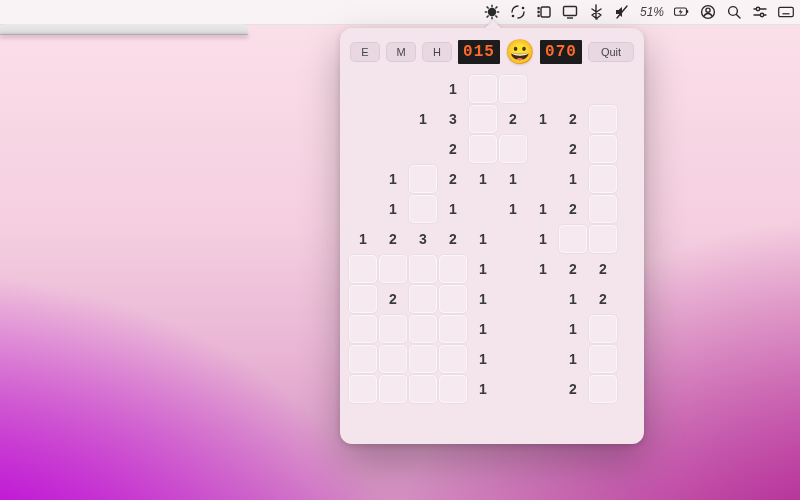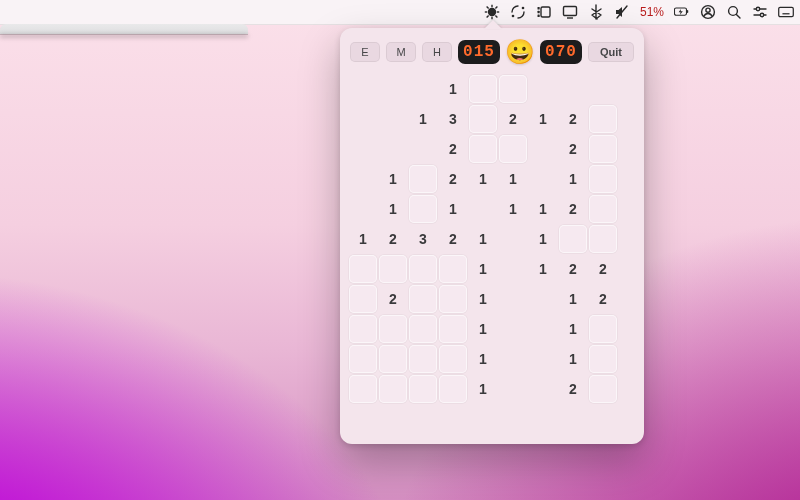--- a/index.html
+++ b/index.html
@@ -16,21 +16,21 @@
     position:absolute;left:0;right:0;top:0;height:24px;
     background:rgba(248,244,246,0.92);
     border-bottom:1px solid rgba(0,0,0,0.08);
     display:flex;align-items:center;justify-content:flex-end;
     padding:0 6px;font-size:13px;color:#2a2a2a;
   }
   .menubar .seg{display:flex;align-items:center;gap:10px;}
   .menubar .ico{width:16px;height:16px;display:flex;align-items:center;justify-content:center;color:#2a2a2a;}
   .menubar .ico svg{width:16px;height:16px;stroke:#2a2a2a;fill:none;stroke-width:1.4;}
   .menubar .ico.fill svg{fill:#2a2a2a;stroke:none;}
-  .menubar .txt{font-size:12px;color:#b91c1c;}
+  .menubar .txt{font-size:12px;color:#404040;font-style:italic;}
   
   .winstub{
     position:absolute;left:0;top:24px;width:248px;height:10px;
     border-radius:6px 6px 0 0;
     background:linear-gradient(#e9e9ea,#dedee0);
     box-shadow:0 1px 0 rgba(0,0,0,0.18);
   }
   .winstub::after{content:"";position:absolute;left:0;right:0;top:10px;height:4px;background:rgba(0,0,0,0.18);filter:blur(2px);}
   
   .popover{
@@ -47,26 +47,26 @@
   }
   .toolbar{display:flex;align-items:center;gap:6px;justify-content:center;margin:2px 2px 8px 2px;}
   .pill{
     min-width:18px;height:20px;padding:0 6px;border-radius:5px;
     background:#e9d8e1;color:#464648;font-size:11px;font-weight:500;
     display:flex;align-items:center;justify-content:center;
     box-shadow:inset 0 0 0 1px rgba(0,0,0,0.06);
     cursor:pointer;
   }
   .counter{
-    width:44px;height:24px;border-radius:7px;background:#1c1c1d;color:#ff6a2c;
+    width:44px;height:24px;border-radius:1px;background:#1c1c1d;color:#ff6a2c;
     font-family:"Menlo","Courier New",monospace;font-size:16px;font-weight:600;letter-spacing:1px;
     display:flex;align-items:center;justify-content:center;
   }
   .face{width:28px;height:28px;display:flex;align-items:center;justify-content:center;font-size:24px;cursor:pointer;filter:drop-shadow(0 1px 1px rgba(0,0,0,0.15));}
-  .quit{min-width:34px;font-weight:bold;}
+  .quit{min-width:34px;}
   .grid{
     display:grid;grid-template-columns:repeat(9,30px);grid-template-rows:repeat(12,30px);
     gap:0;margin:0 auto;
   }
   .cell{
     width:30px;height:30px;display:flex;align-items:center;justify-content:center;
     font-size:14px;font-weight:600;color:#3a3a3c;user-select:none;
   }
   .cell.covered{
     background:#f6e9f0;border-radius:5px;

